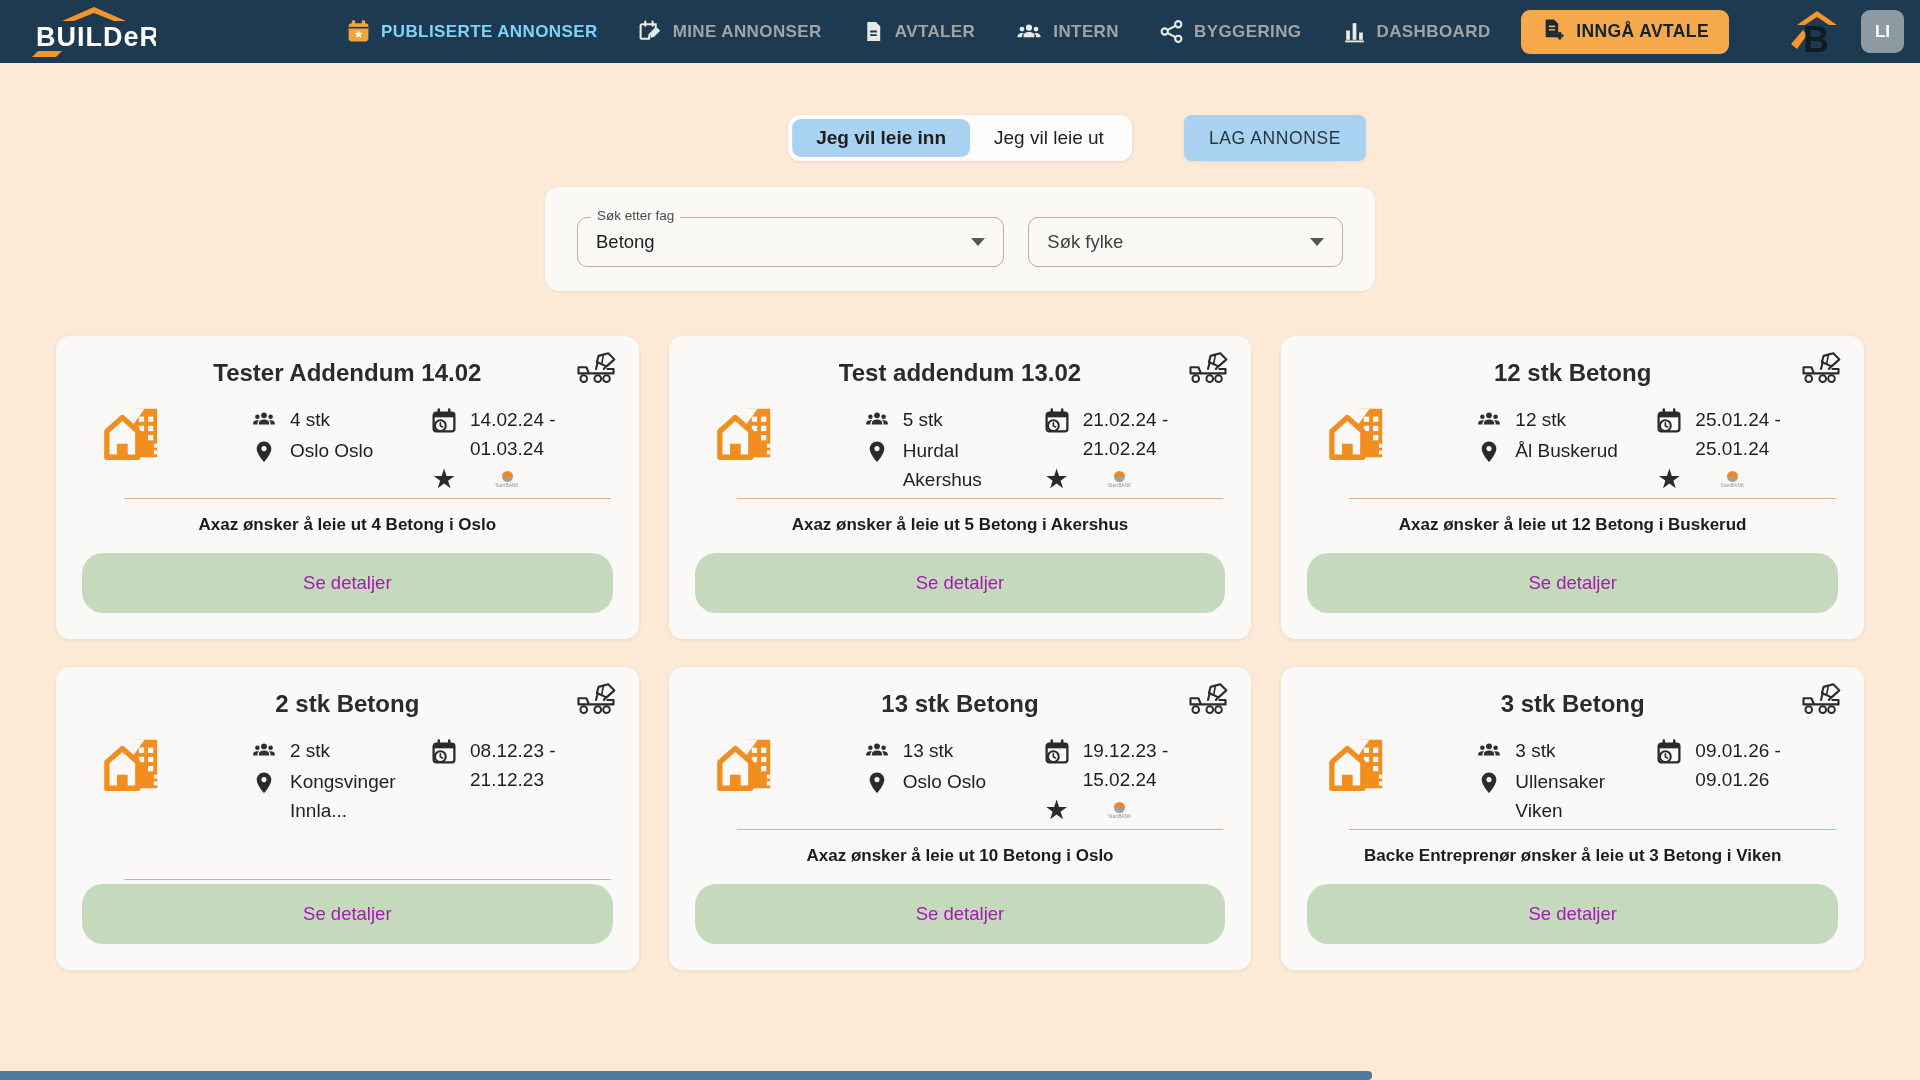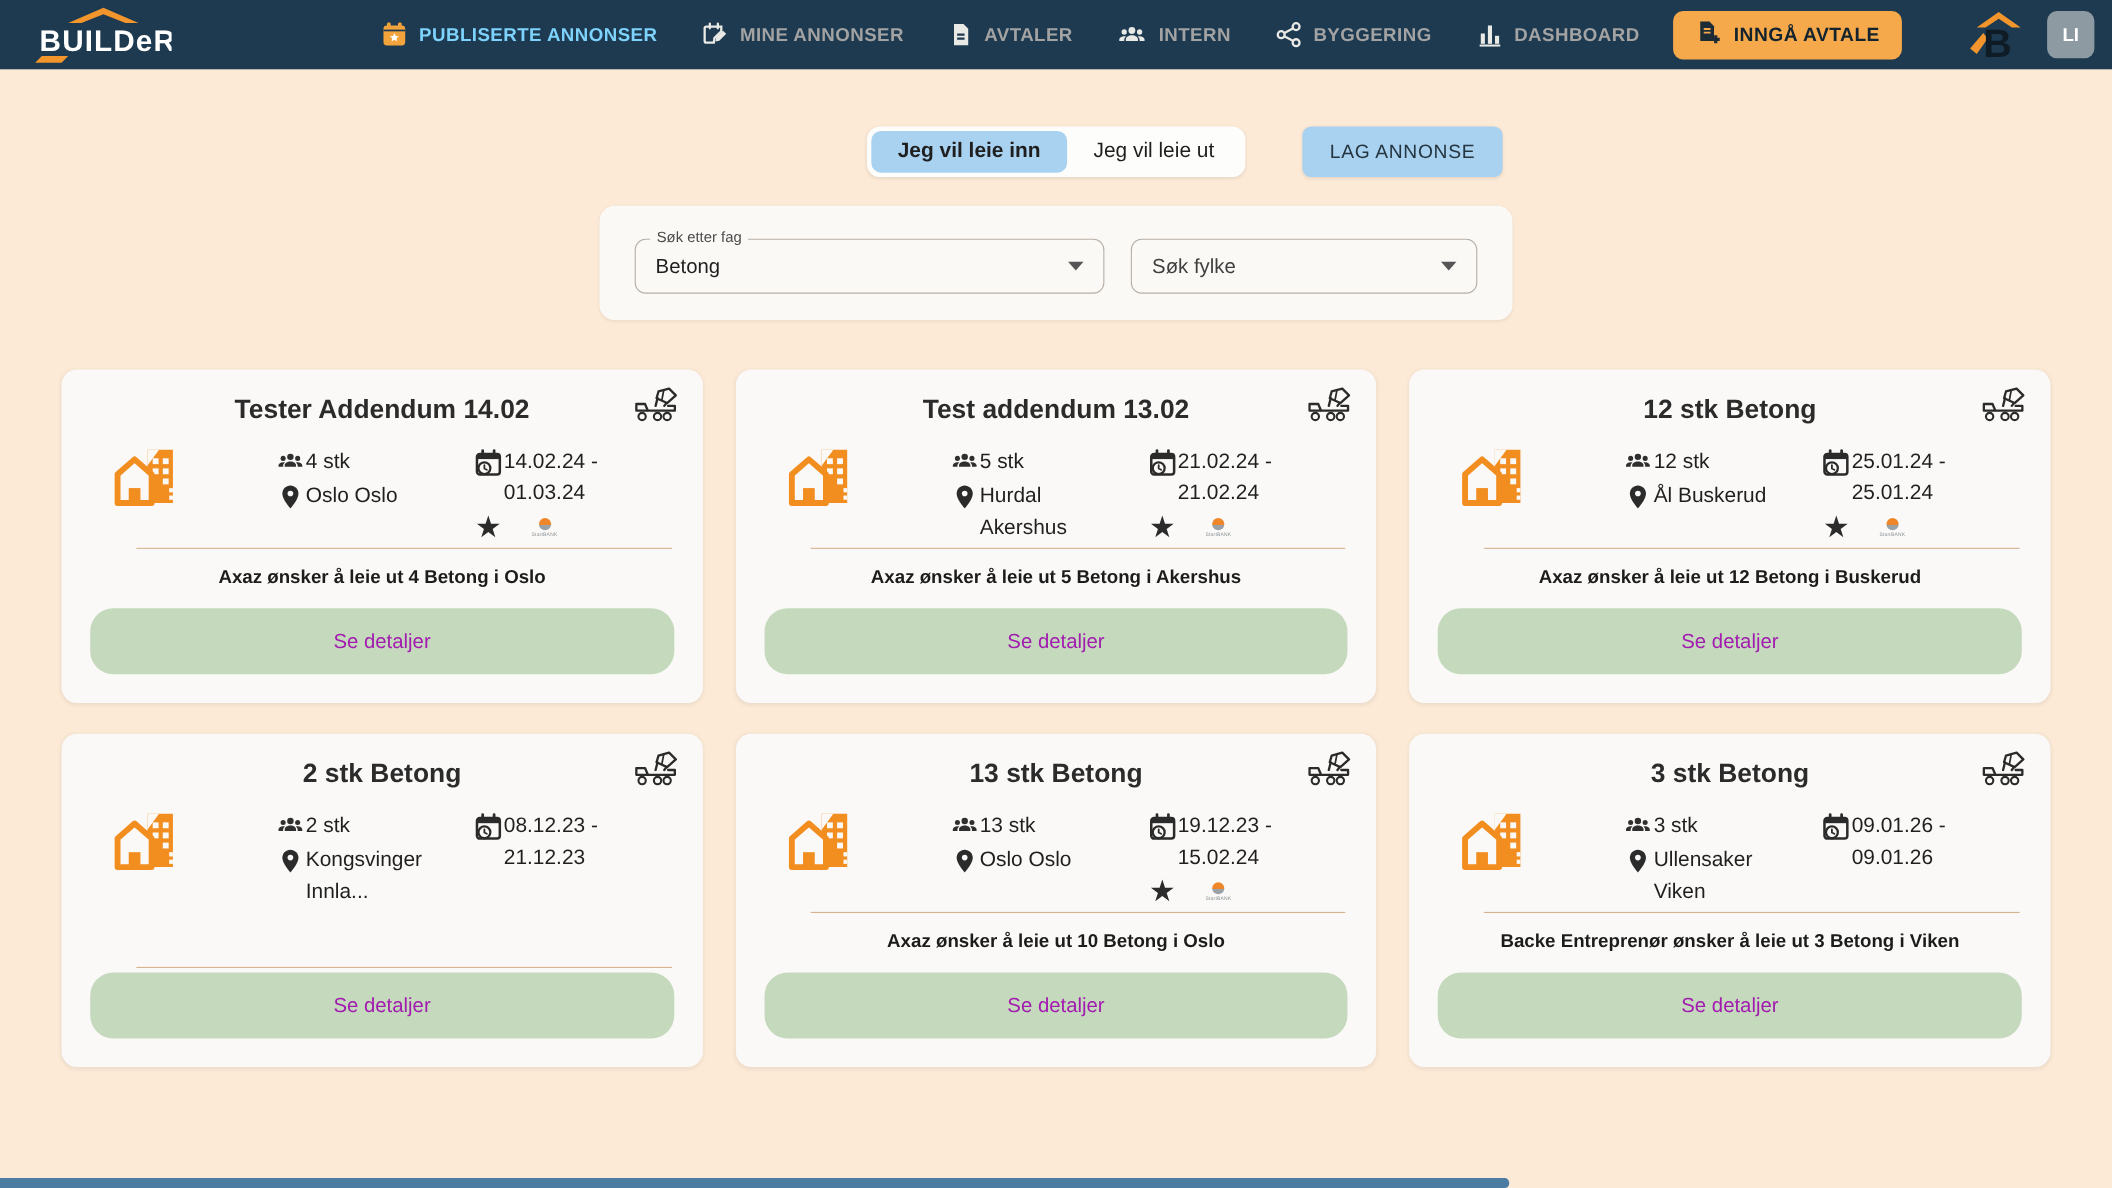--- a/index.html
+++ b/index.html
@@ -96,21 +96,21 @@
     display:flex; flex-direction:column;
   }
   .mixer-icon { position:absolute; top:15px; right:22px; }
   .card-title {
     margin:3px 0 0; text-align:center; font-size:24px; font-weight:700; color:#2b2b2b;
   }
   .meta { display:flex; margin-top:12px; flex:1; align-items:flex-start; }
   .building-icon { margin-left:20px; margin-top:6px; flex:0 0 auto; }
   .colA { margin-left:84px; width:172px; margin-top:6px; }
   .colB { margin-left:8px; margin-top:6px; flex:1; }
-  .meta-row { display:flex; gap:0; align-items:flex-start; margin-bottom:2px; }
+  .meta-row { display:flex; gap:12px; align-items:flex-start; margin-bottom:2px; }
   .meta-row .micon { flex:0 0 28px; display:flex; justify-content:center; padding-top:3px; }
   .meta-text { font-size:19px; line-height:29px; color:#1f1f1f; }
   .meta-text span { display:block; }
   .star-row { margin-top:2px; align-items:center; }
   .star-glyph { font-size:27px; line-height:28px; color:#2b2b2b; flex:0 0 28px; text-align:center; }
   .badge {
     margin-left:16px; display:flex; flex-direction:column; align-items:center; width:42px;
   }
   .badge-circle {
     width:11px; height:11px; border-radius:50%;

